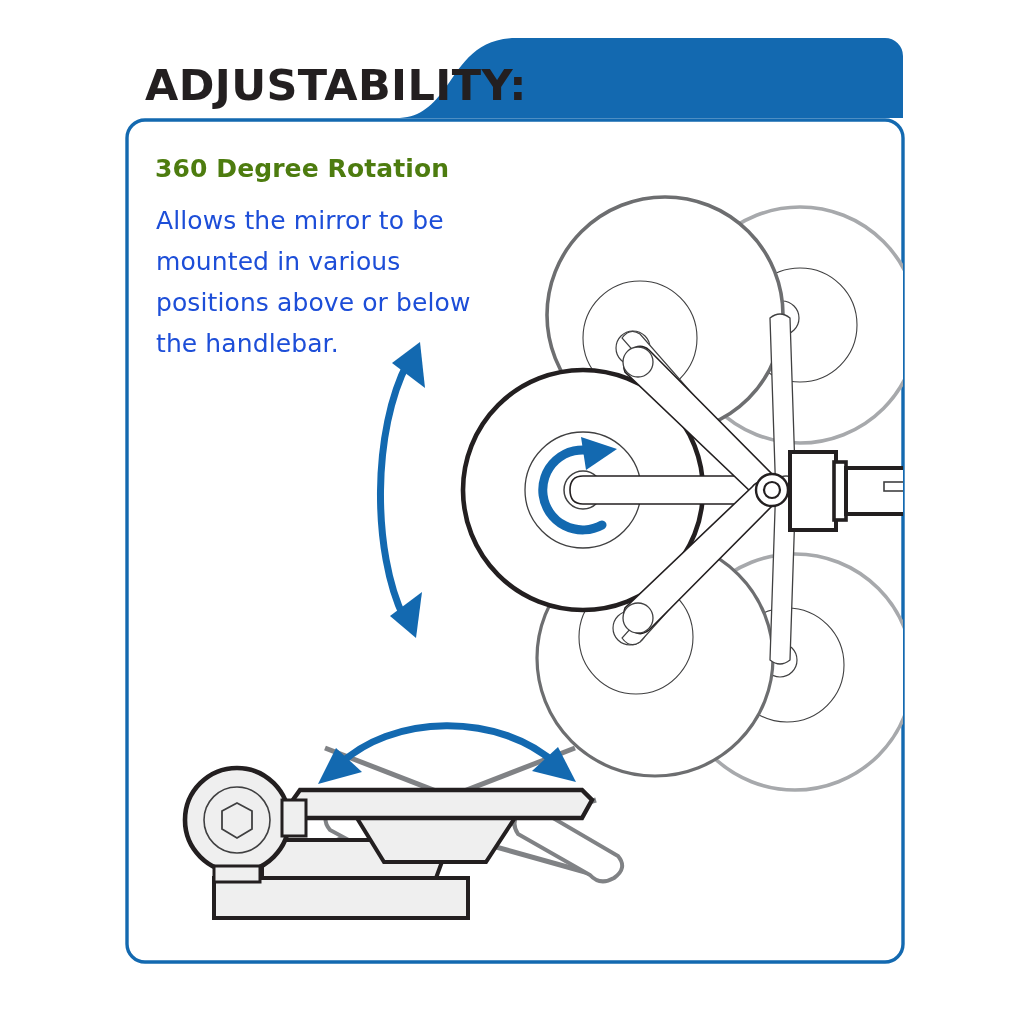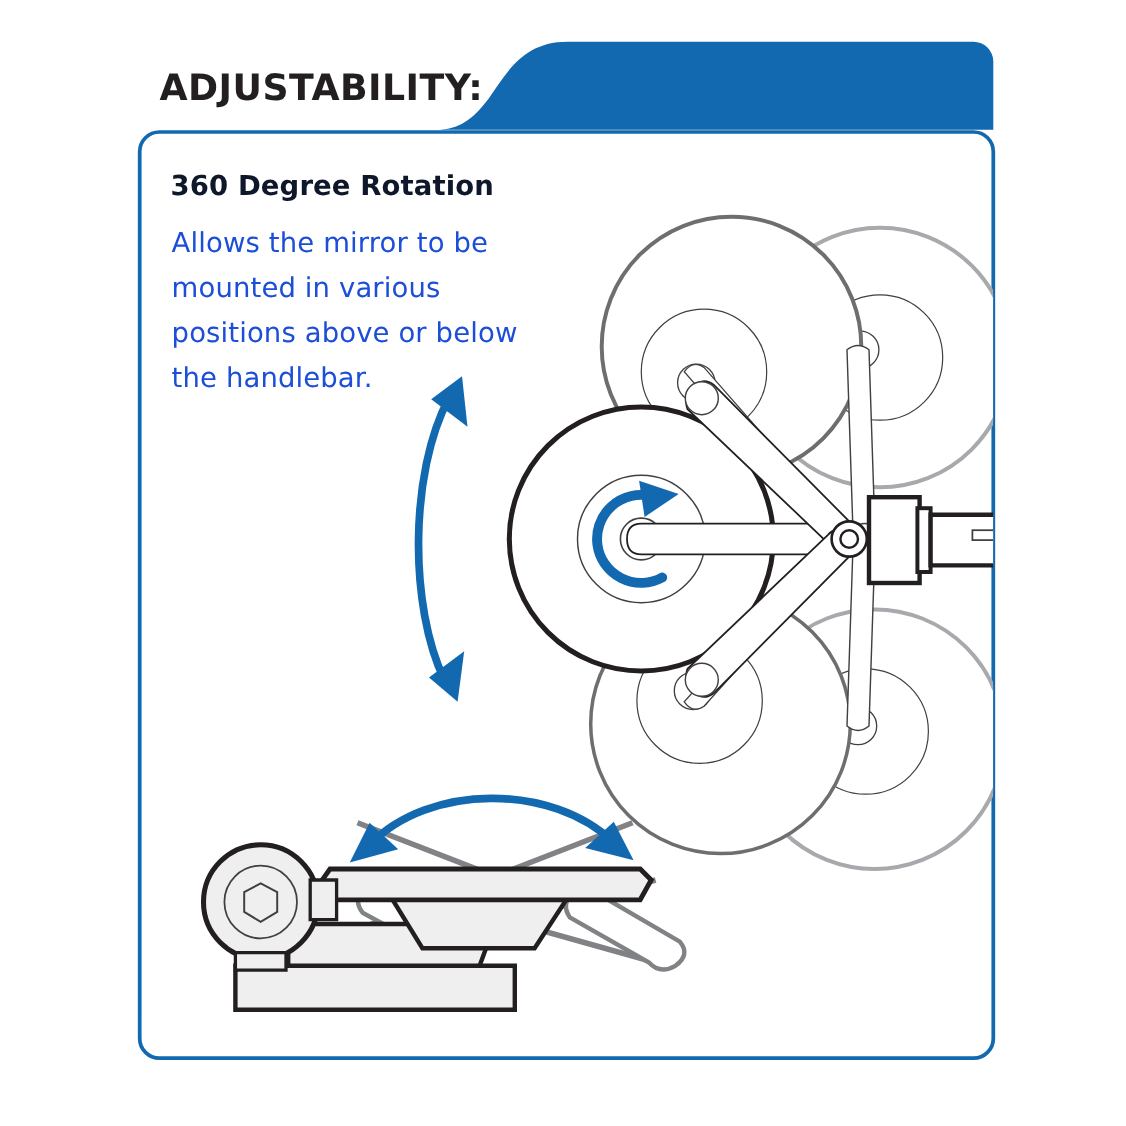--- a/index.html
+++ b/index.html
@@ -28,35 +28,35 @@
     top: 0;
     width: 1024px;
     height: 1024px;
   }
 
   
   .banner-title {
     position: absolute;
     left: 145px;
     top: 60px;
-    font-size: 33px;
+    font-size: 43px;
     font-weight: bold;
     letter-spacing: 0.4px;
     color: #231f20;
     font-family: "DejaVu Sans", "Liberation Sans", sans-serif;
     white-space: nowrap;
   }
 
   .feature-heading {
     position: absolute;
     left: 155px;
     top: 154px;
     font-size: 25px;
     font-weight: bold;
-    color: #0f172a;
+    color: #4d7c0f;
     letter-spacing: 0.1px;
     white-space: nowrap;
   }
 
   .feature-body {
     position: absolute;
     left: 156px;
     top: 200px;
     width: 340px;
     font-size: 25px;

